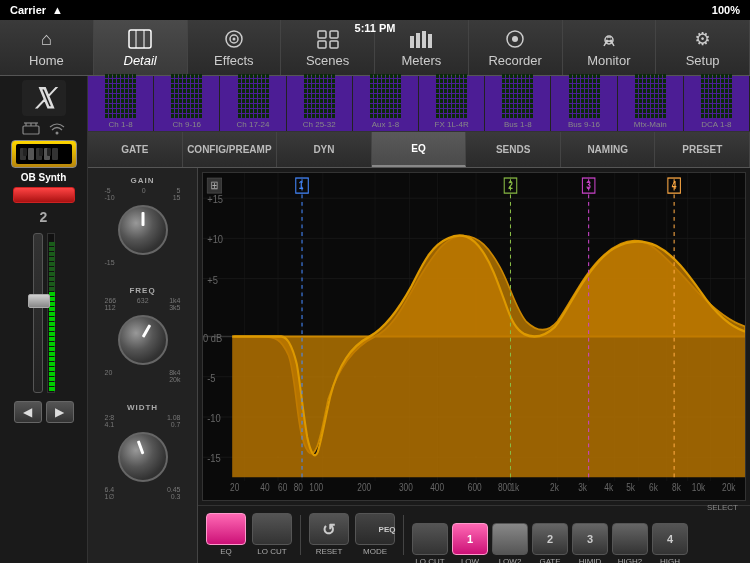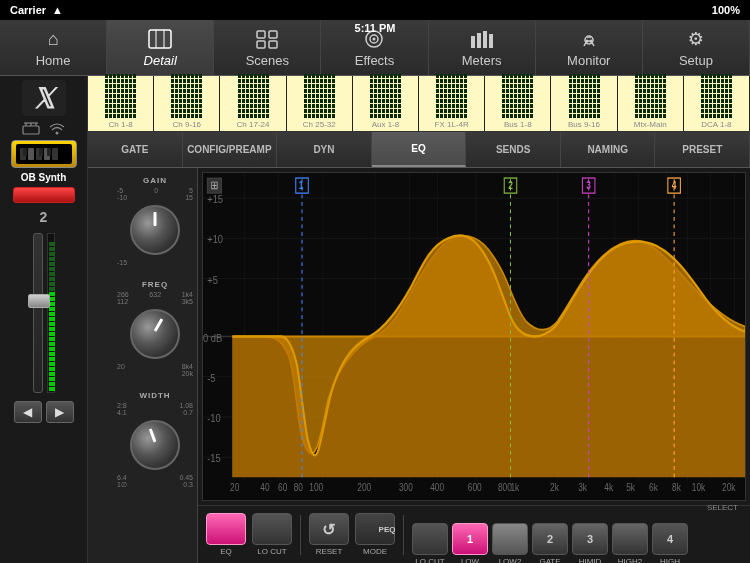--- a/index.html
+++ b/index.html
@@ -217,21 +217,21 @@
     
     #right-panel {
       flex: 1;
       display: flex;
       flex-direction: column;
     }
 
     
     #vu-meters-row {
       height: 56px;
-      background: #fef9c3;
+      background: #4c1d95;
       display: flex;
       border-bottom: 1px solid #333;
     }
 
     .vu-group {
       flex: 1;
       display: flex;
       flex-direction: column;
       align-items: center;
       justify-content: flex-end;
@@ -298,23 +298,23 @@
       background: #1a1a1a;
     }
 
     
     #knob-panel {
       width: 110px;
       background: #222;
       border-right: 1px solid #444;
       display: flex;
       flex-direction: column;
-      align-items: flex-end;
+      align-items: center;
       padding: 8px 4px;
-      gap: 14px;
+      gap: 20px;
     }
 
     .knob-group {
       display: flex;
       flex-direction: column;
       align-items: center;
       gap: 2px;
     }
 
     .knob-label {
@@ -459,48 +459,57 @@
         <rect x="2" y="2" width="22" height="18" rx="2" fill="none" stroke="#fff" stroke-width="1.5"></rect>
         <line x1="9" y1="2" x2="9" y2="20" stroke="#fff" stroke-width="1"></line>
         <line x1="17" y1="2" x2="17" y2="20" stroke="#fff" stroke-width="1"></line>
       </svg>
     </div>
     <span class="nav-label">Detail</span>
   </div>
   <div class="nav-item">
     <div class="nav-icon">
       <svg width="26" height="22" viewBox="0 0 26 22">
+        <circle cx="13" cy="11" r="8" fill="none" stroke="#ccc" stroke-width="1.5"></circle>
+        <circle cx="13" cy="11" r="4" fill="none" stroke="#ccc" stroke-width="1.5"></circle>
+        <circle cx="13" cy="11" r="1.5" fill="#ccc"></circle>
+      </svg>
+    </div>
+    <span class="nav-label">Effects</span>
+  </div>
+  <div class="nav-item">
+    <div class="nav-icon">
+      <svg width="26" height="22" viewBox="0 0 26 22">
         <rect x="3" y="3" width="8" height="7" rx="1" fill="none" stroke="#ccc" stroke-width="1.5"></rect>
         <rect x="15" y="3" width="8" height="7" rx="1" fill="none" stroke="#ccc" stroke-width="1.5"></rect>
         <rect x="3" y="13" width="8" height="7" rx="1" fill="none" stroke="#ccc" stroke-width="1.5"></rect>
         <rect x="15" y="13" width="8" height="7" rx="1" fill="none" stroke="#ccc" stroke-width="1.5"></rect>
       </svg>
     </div>
     <span class="nav-label">Scenes</span>
   </div>
   <div class="nav-item">
     <div class="nav-icon">
       <svg width="26" height="22" viewBox="0 0 26 22">
-        <circle cx="13" cy="11" r="8" fill="none" stroke="#ccc" stroke-width="1.5"></circle>
-        <circle cx="13" cy="11" r="4" fill="none" stroke="#ccc" stroke-width="1.5"></circle>
-        <circle cx="13" cy="11" r="1.5" fill="#ccc"></circle>
-      </svg>
-    </div>
-    <span class="nav-label">Effects</span>
-  </div>
-  <div class="nav-item">
-    <div class="nav-icon">
-      <svg width="26" height="22" viewBox="0 0 26 22">
         <rect x="2" y="8" width="4" height="12" fill="#ccc"></rect>
         <rect x="8" y="5" width="4" height="15" fill="#ccc"></rect>
         <rect x="14" y="3" width="4" height="17" fill="#ccc"></rect>
         <rect x="20" y="6" width="4" height="14" fill="#ccc"></rect>
       </svg>
     </div>
     <span class="nav-label">Meters</span>
+  </div>
+  <div class="nav-item">
+    <div class="nav-icon">
+      <svg width="26" height="22" viewBox="0 0 26 22">
+        <circle cx="13" cy="11" r="8" fill="none" stroke="#ccc" stroke-width="1.5"></circle>
+        <circle cx="13" cy="11" r="3" fill="#ccc"></circle>
+      </svg>
+    </div>
+    <span class="nav-label">Recorder</span>
   </div>
   <div class="nav-item">
     <div class="nav-icon">
       <svg width="26" height="22" viewBox="0 0 26 22">
         <path d="M8 18 Q13 8 18 18" fill="none" stroke="#ccc" stroke-width="1.5"></path>
         <circle cx="13" cy="12" r="4" fill="none" stroke="#ccc" stroke-width="1.5"></circle>
         <circle cx="11" cy="13" r="1.5" fill="#ccc"></circle>
         <circle cx="15" cy="13" r="1.5" fill="#ccc"></circle>
         <path d="M11 10 Q13 8 15 10" fill="none" stroke="#ccc" stroke-width="1"></path>
       </svg>

